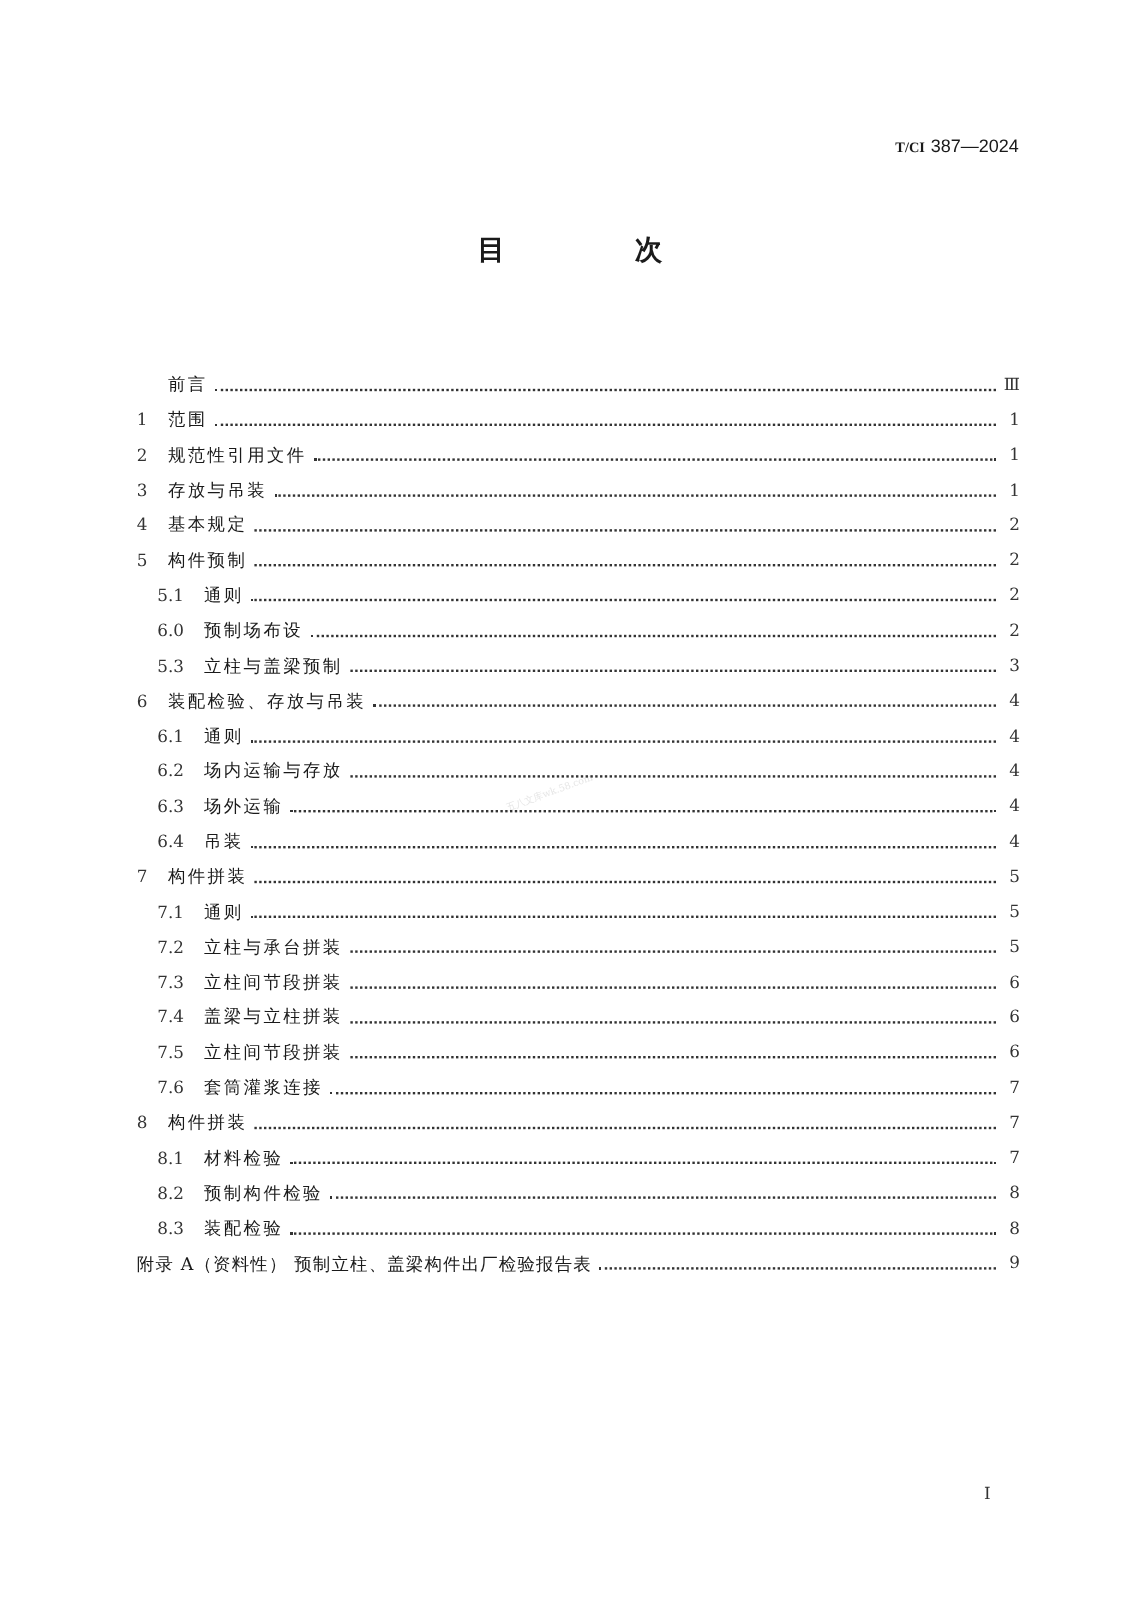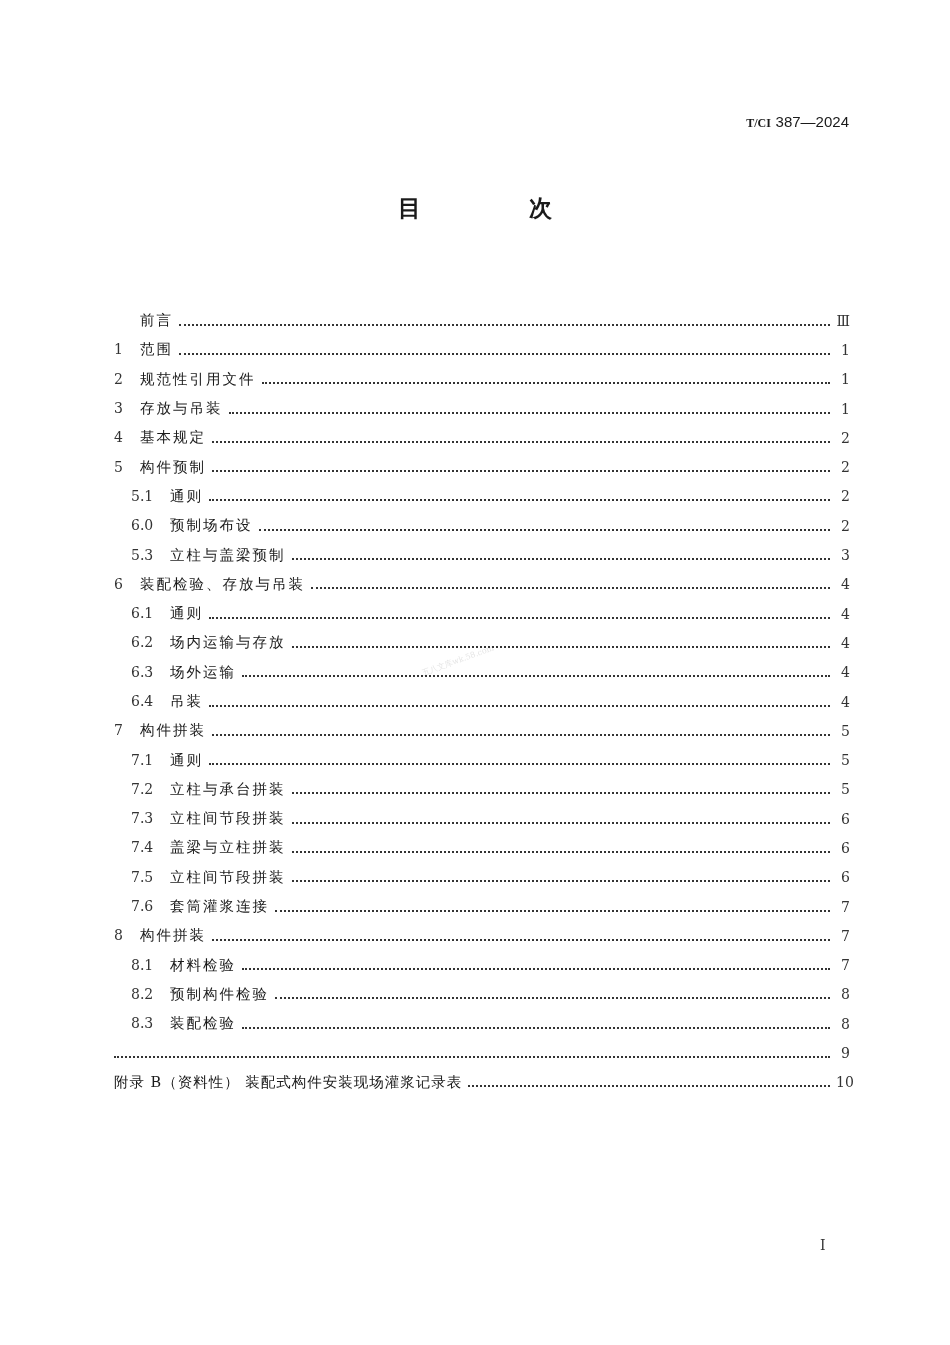--- a/index.html
+++ b/index.html
@@ -155,23 +155,19 @@
       <span class="label"><span class="num">8.2</span><span>预制构件检验</span></span>
       <span class="dots"></span>
       <span class="page">8</span>
     </div>
   <div class="toc-row lvl2">
       <span class="label"><span class="num">8.3</span><span>装配检验</span></span>
       <span class="dots"></span>
       <span class="page">8</span>
     </div>
   <div class="toc-row appx">
+      <span class="label">附录 A（资料性） 预制立柱、盖梁构件出厂检验报告表</span>
       <span class="dots"></span>
       <span class="page">9</span>
-    </div>
-  <div class="toc-row appx">
-      <span class="label">附录 B（资料性） 装配式构件安装现场灌浆记录表</span>
-      <span class="dots"></span>
-      <span class="page">10</span>
     </div>
 </div>
 
 <div class="page-footer">I</div>
 
 </body></html>

